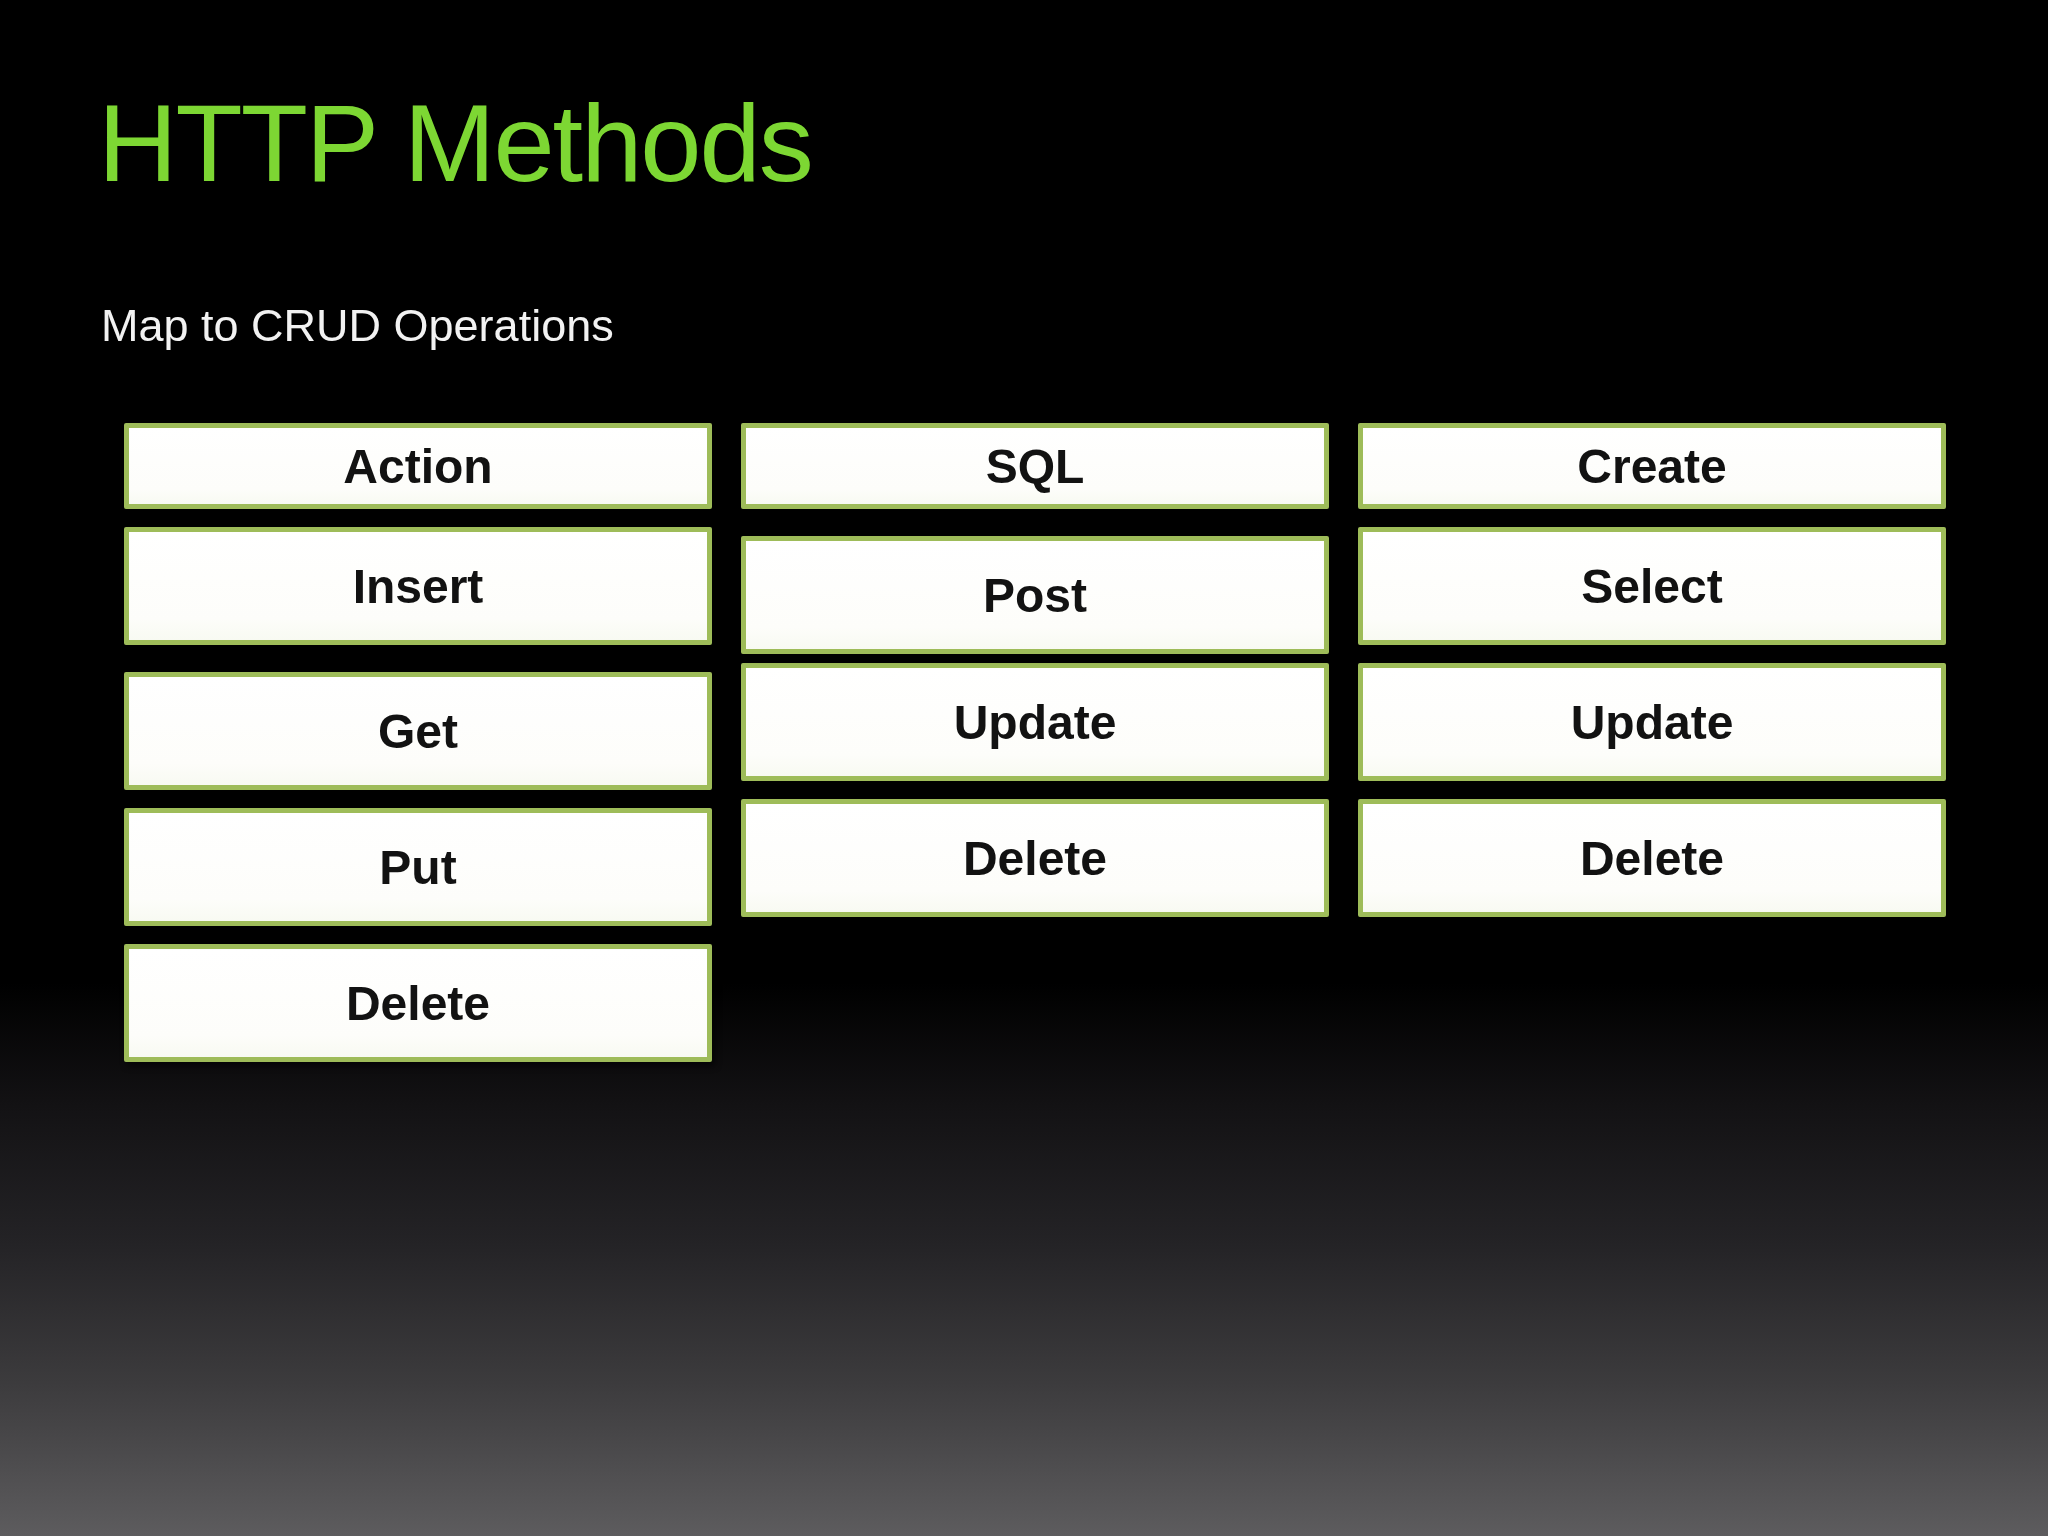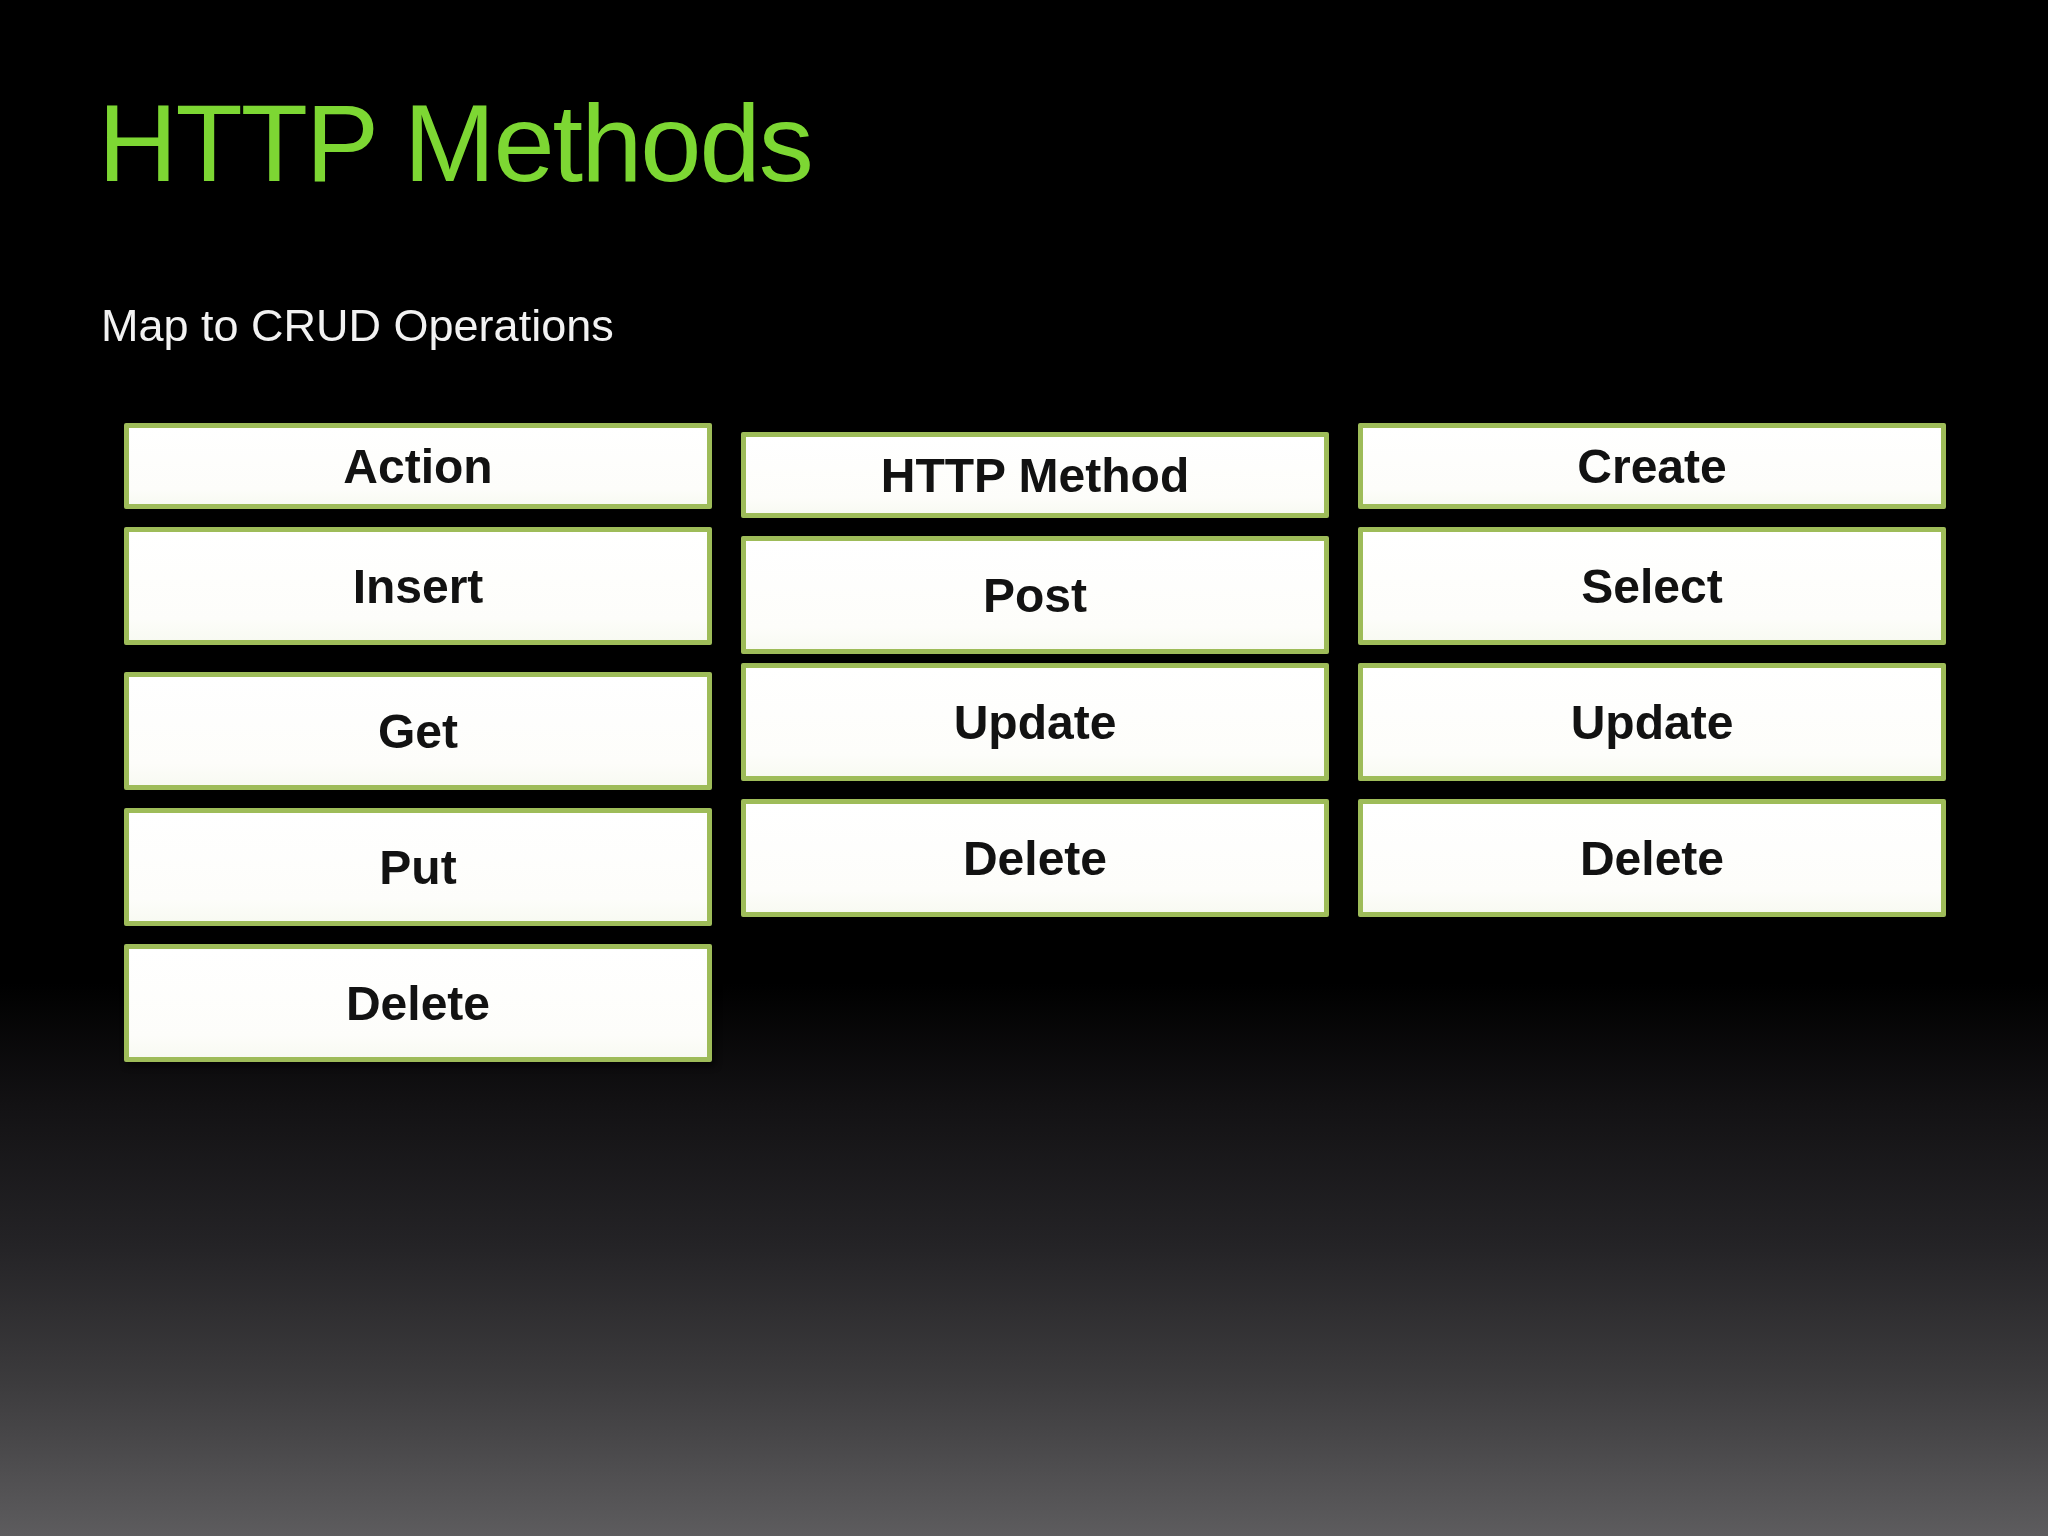--- a/index.html
+++ b/index.html
@@ -75,21 +75,21 @@
 
 <div class="slide">
 
   <h1 class="title">HTTP Methods</h1>
 
   <p class="subtitle">Map to CRUD Operations</p>
 
   <div class="crud-grid">
 
     <div class="cell">Action</div>
-    <div class="cell col3">HTTP Method</div>
+    <div class="cell">SQL</div>
 
     <div class="cell">Create</div>
     <div class="cell">Insert</div>
     <div class="cell col3">Post</div>
 
     <div class="cell">Select</div>
     <div class="cell col3">Get</div>
 
     <div class="cell">Update</div>
     <div class="cell">Update</div>

